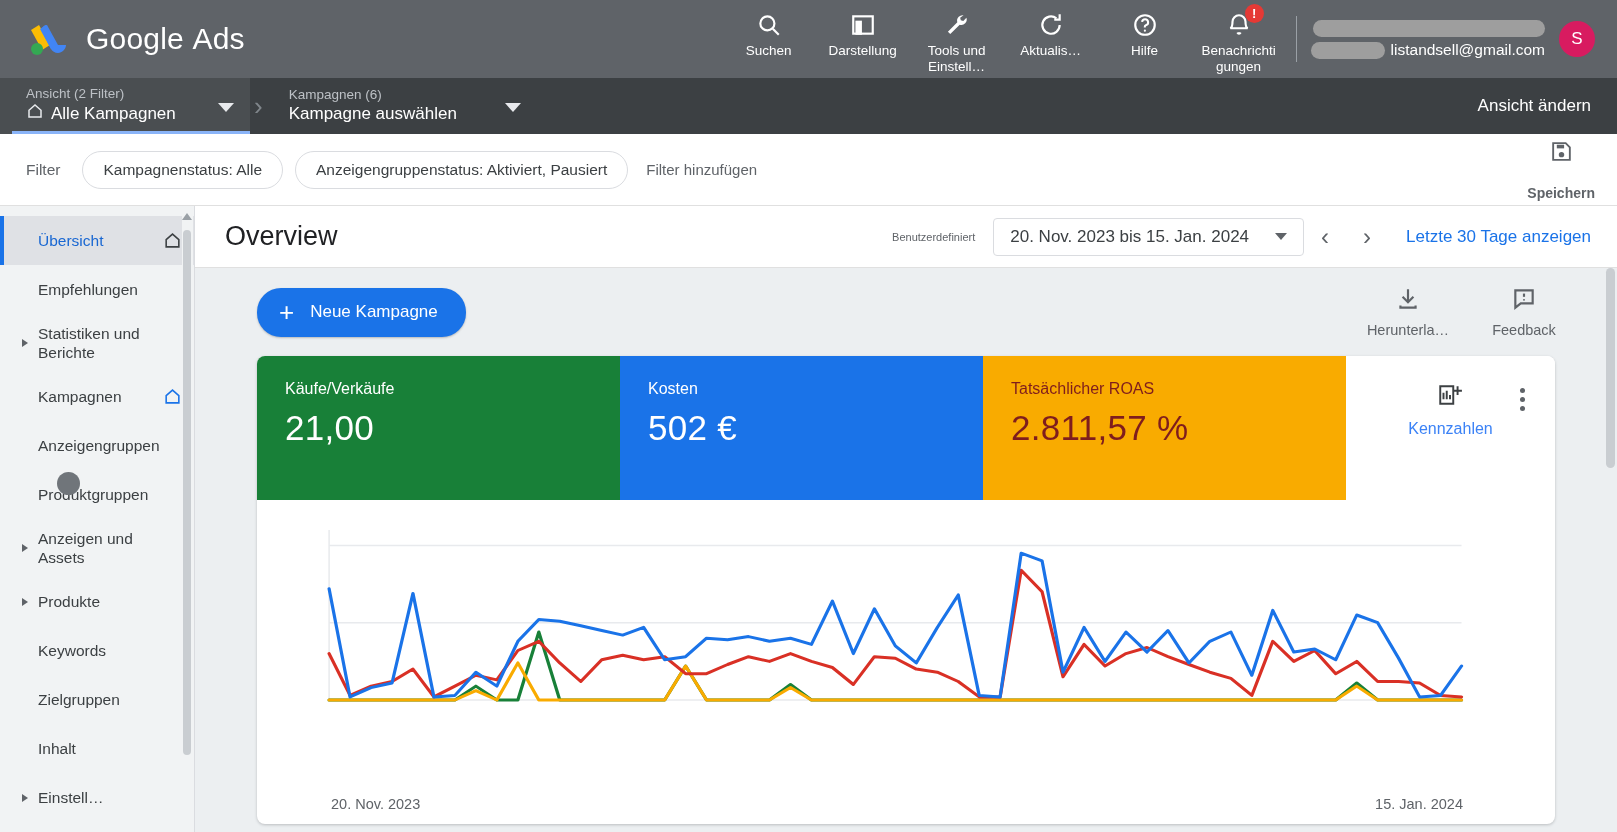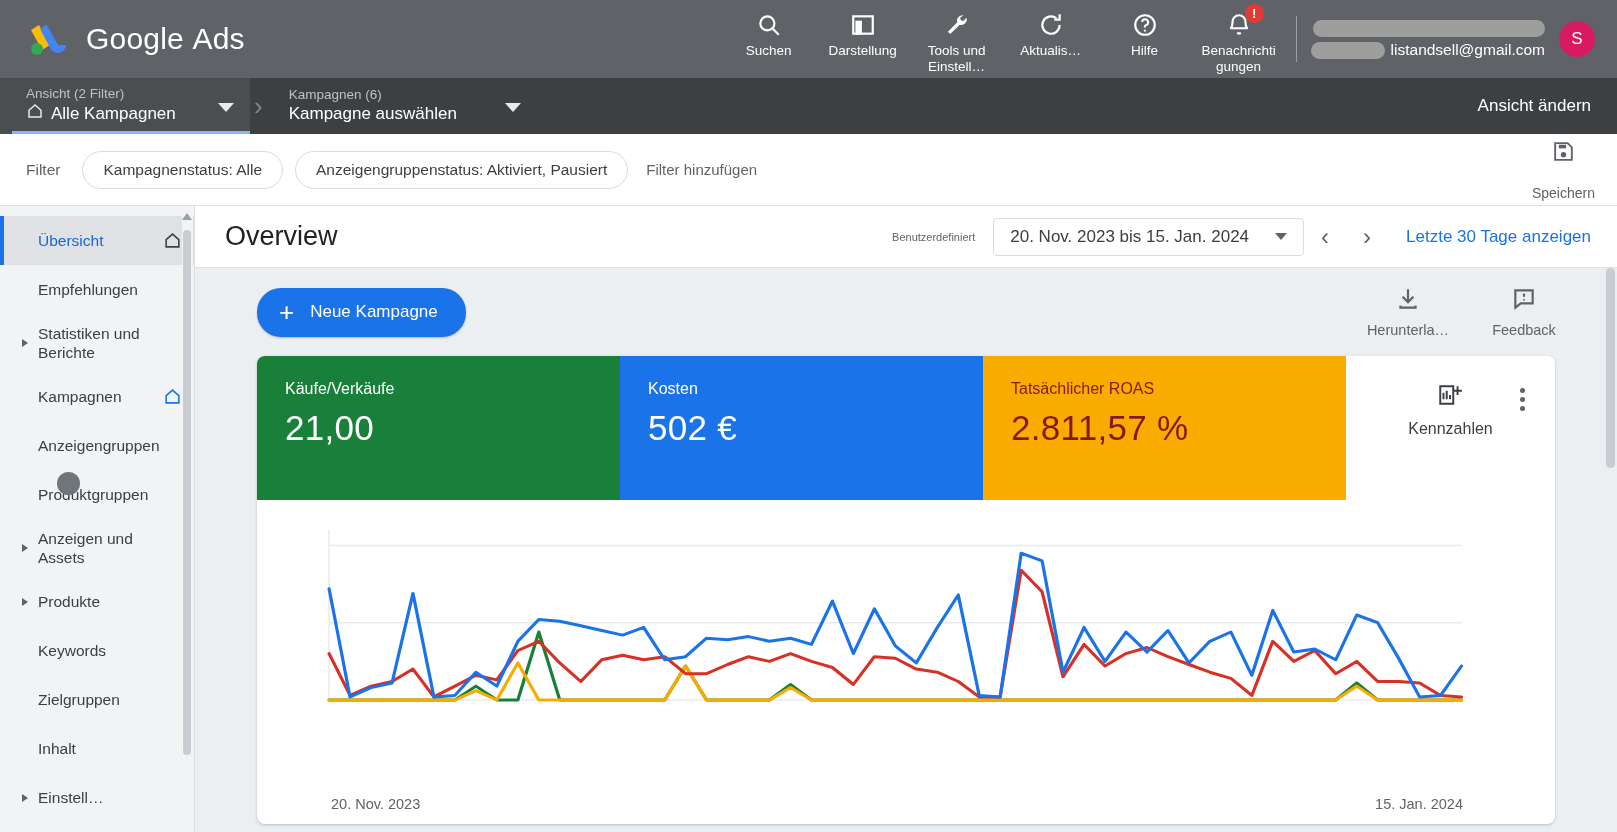--- a/index.html
+++ b/index.html
@@ -112,21 +112,21 @@
     border: 1px solid #dadce0; border-radius: 20px;
     padding: 9px 20px; font-size: 15.5px; color: #3c4043;
     margin-right: 12px; cursor: pointer; white-space: nowrap;
   }
   .add-filter { color: #5f6368; font-size: 15px; cursor: pointer; margin-left: 6px; }
   .save-btn {
     margin-left: auto; margin-right: 22px;
     display: flex; flex-direction: column; align-items: center;
     cursor: pointer; color: #5f6368;
   }
-  .save-label { font-size: 14px; margin-top: 17px; }
+  .save-label { font-size: 14px; margin-top: 17px; font-weight: bold; }
 
   
   .body-wrap { display: flex; height: 628px; }
 
   
   .sidebar {
     width: 195px; background: #f1f3f4;
     padding-top: 10px; position: relative; flex-shrink: 0;
     border-right: 1px solid #dadce0;
   }
@@ -233,21 +233,21 @@
   .kpi-label { font-size: 16px; font-weight: 500; }
   .kpi-value { font-size: 35px; font-weight: 400; margin-top: 10px; letter-spacing: .3px; }
   .kpi.dark .kpi-label, .kpi.dark .kpi-value { color: #7f1d1d; }
   .kpi-actions {
     width: 209px; display: flex; align-items: flex-start;
     justify-content: center; padding-top: 26px; position: relative;
     background: #fff;
   }
   .metrics-btn {
     display: flex; flex-direction: column; align-items: center;
-    color: #404040; cursor: pointer;
+    color: #3b82f6; cursor: pointer;
   }
   .metrics-label { font-size: 16px; margin-top: 8px; }
   .kebab {
     position: absolute; right: 30px; top: 32px;
     display: flex; flex-direction: column; gap: 4px; cursor: pointer;
   }
   .kebab span { width: 5px; height: 5px; border-radius: 50%; background: #5f6368; }
 
   .chart-area { height: 324px; position: relative; padding: 8px; }
   .chart-xlabels {

